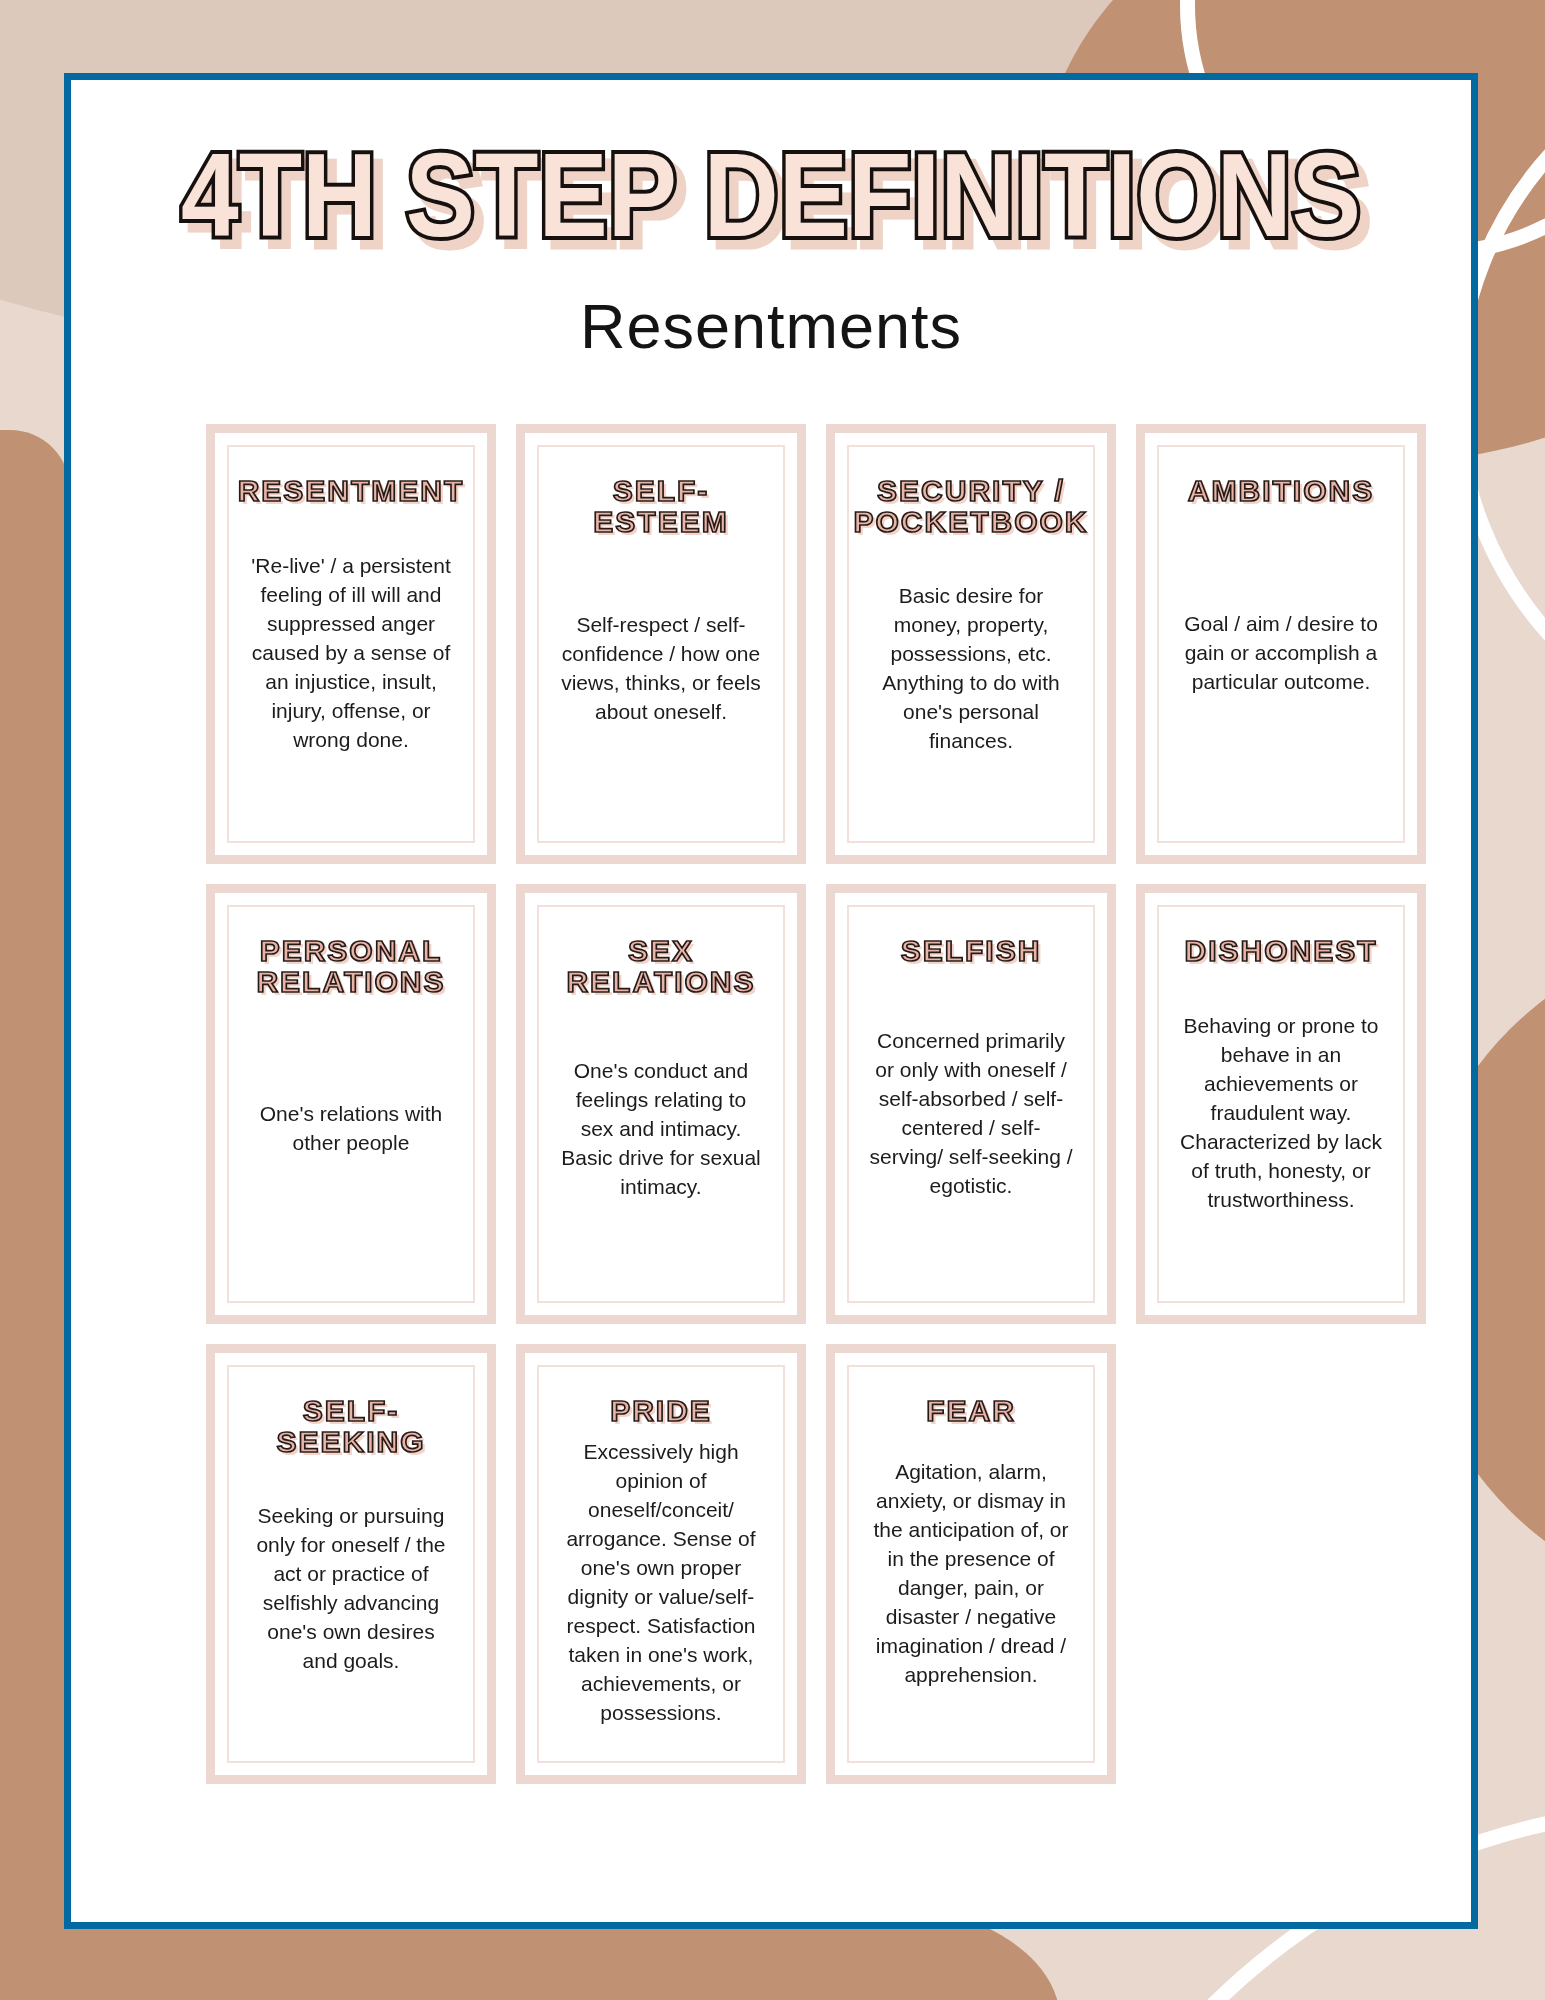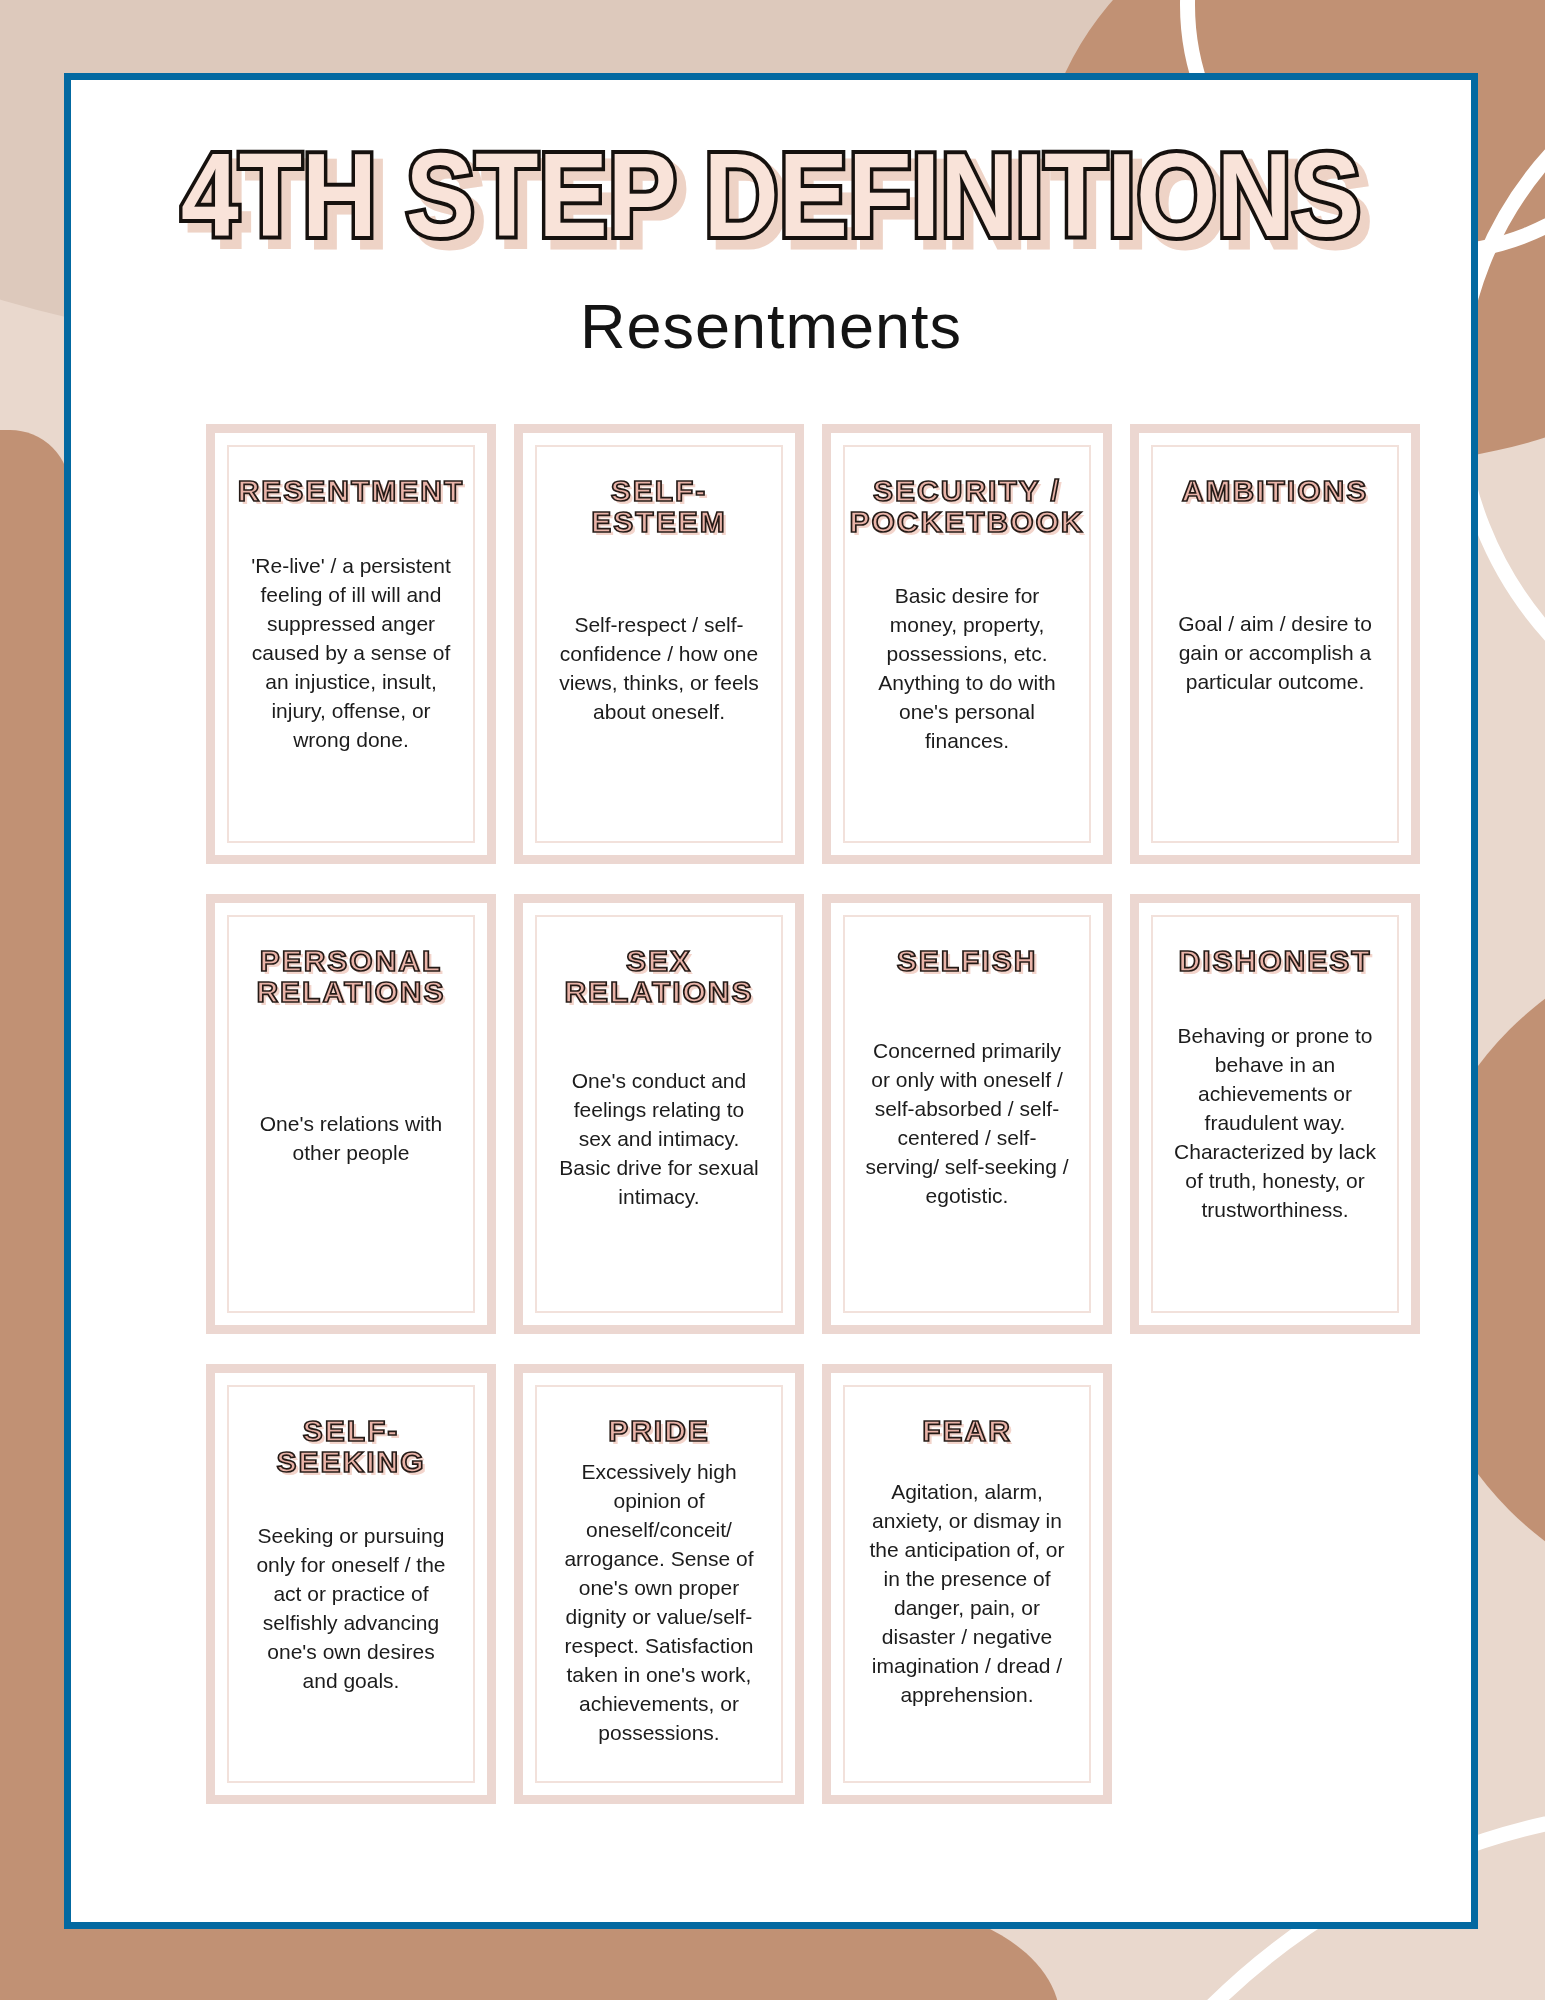--- a/index.html
+++ b/index.html
@@ -31,21 +31,21 @@
   }
   .title-wrap{margin-top:48px;text-align:center;}
   .subtitle{
     text-align:center;font-size:63px;color:#141414;margin-top:8px;
     letter-spacing:1px;font-weight:400;
   }
   
   .grid{
     margin:62px auto 0 auto;width:1130px;
     display:grid;grid-template-columns:repeat(4,290px);
-    grid-auto-rows:440px;column-gap:18px;row-gap:30px;
+    grid-auto-rows:440px;column-gap:18px;row-gap:30px;gap:20px;
   }
   .card{
     border:9px solid #ecd7d1;background:#ffffff;box-sizing:border-box;
     padding:12px;
   }
   .card-inner{
     border:2px solid #f2e1db;height:100%;box-sizing:border-box;
     display:flex;flex-direction:column;align-items:center;
     padding:22px 8px 14px 8px;
   }

